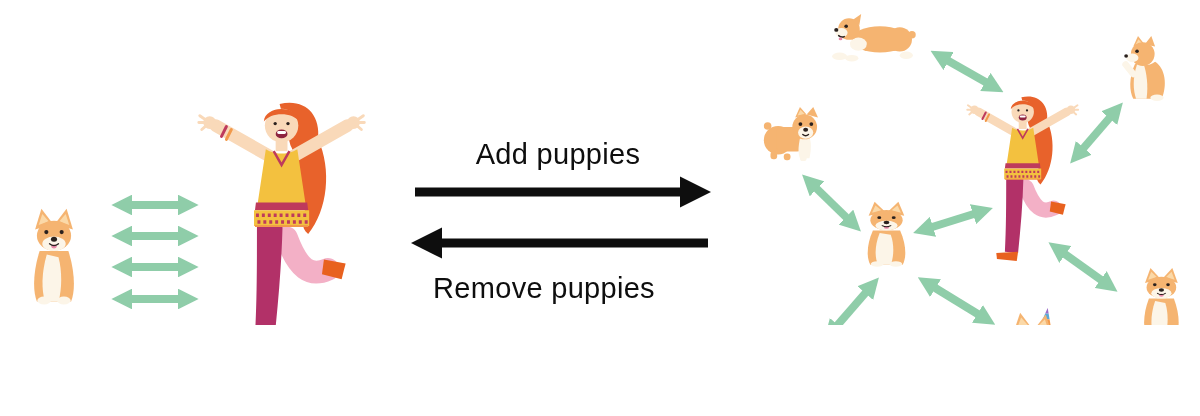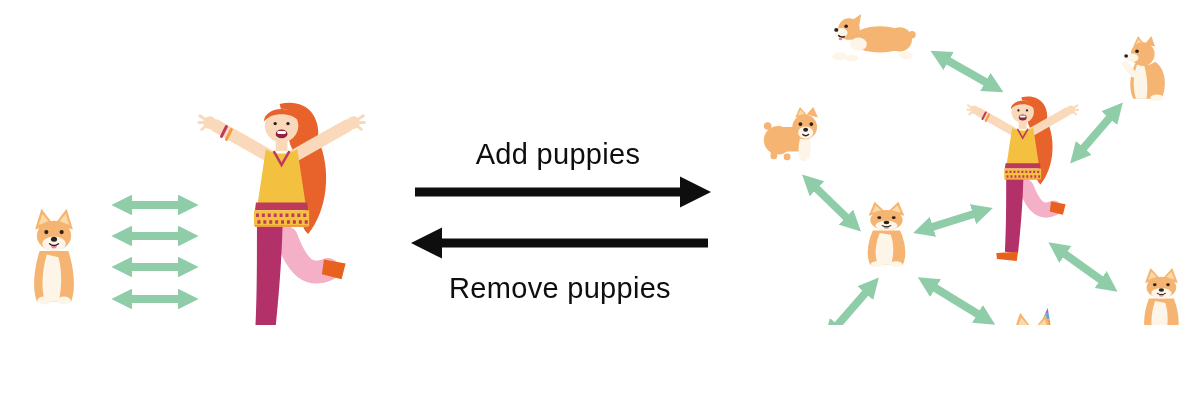--- a/index.html
+++ b/index.html
@@ -6,21 +6,21 @@
   .canvas{
     position:relative;width:1200px;height:325px;background:#ffffff;
     overflow:hidden;font-family:"Liberation Sans",sans-serif;
   }
   .scene-svg{position:absolute;left:0;top:0;}
   .label{
     position:absolute;transform:translateX(-50%);
     font-size:29px;font-weight:500;color:#0e0e0e;white-space:nowrap;letter-spacing:.3px;
   }
   .label-add{left:558px;top:138px;}
-  .label-remove{left:560px;top:272px;}
+  .label-remove{left:544px;top:272px;}
   
   :root{
     --c-green:#8FCDA9;--c-black:#0E0E0E;--c-orange:#F5B471;--c-earInner:#FBD9A8;
     --c-cream:#FCF5E8;--c-dark:#2A211E;--c-tongue:#E989A9;--c-skin:#F9D9B9;
     --c-hair:#E8622B;--c-top:#F3C13F;--c-trim:#BE3A5C;--c-pantsA:#B23168;
     --c-pantsB:#F3B0C6;--c-shoe:#E8611F;
     --c-u0:#9B6BC8;--c-u1:#5BA8D8;--c-u2:#F2994A;--c-u3:#E8699A;
   }
   .o{fill:var(--c-orange);} .ei{fill:var(--c-earInner);} .cr{fill:var(--c-cream);}
   .dk{fill:var(--c-dark);} .tg{fill:var(--c-tongue);} .sk{fill:var(--c-skin);}

